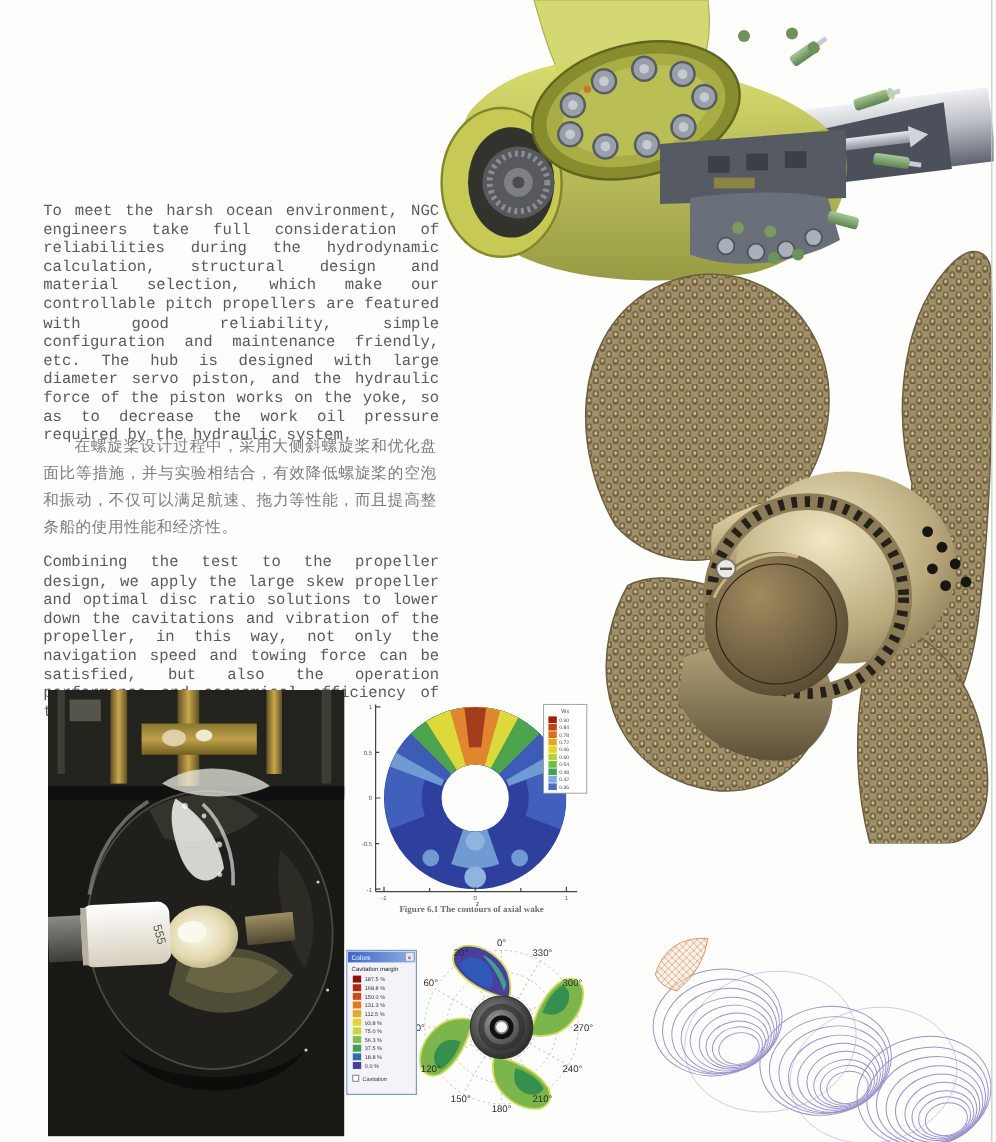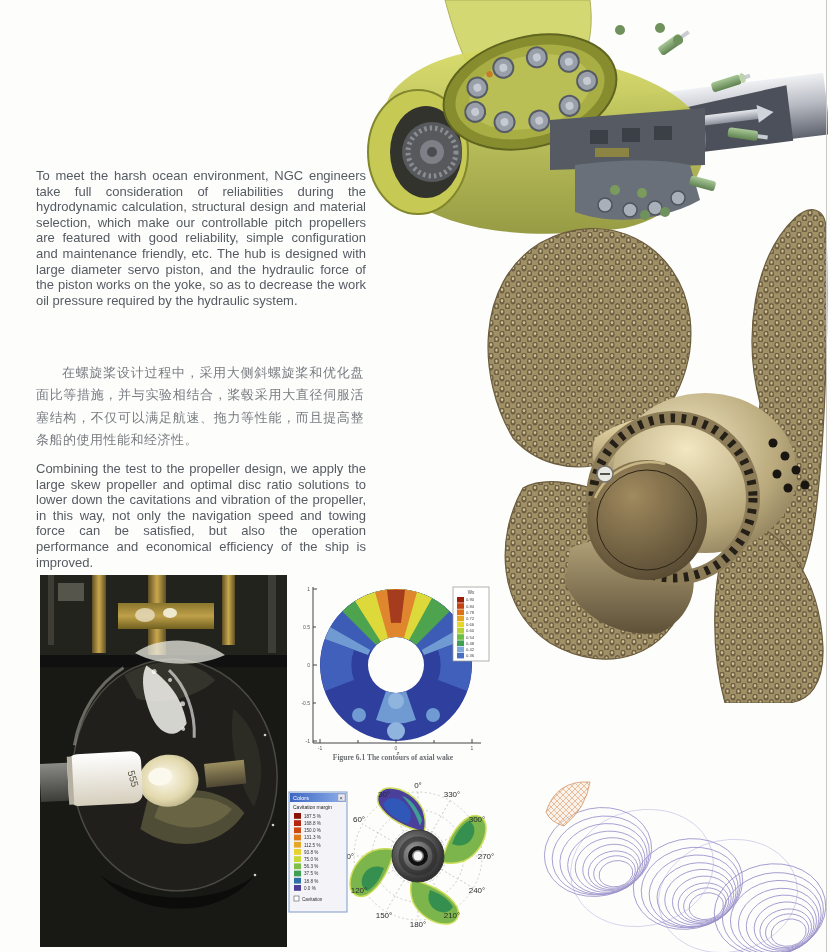--- a/index.html
+++ b/index.html
@@ -1,34 +1,34 @@
 <!DOCTYPE html>
 <html><head>
 <meta charset="utf-8">
 <style>
   html,body{margin:0;padding:0;background:#ffffff;}
   #page{position:relative;width:830px;height:952px;background:#fdfdfc;overflow:hidden;
         font-family:"Liberation Sans","DejaVu Sans",sans-serif;}
   .cn{position:absolute;color:#797c80;font-size:13px;line-height:22.4px;text-align:justify;
       text-indent:2em;font-family:"DejaVu Sans",sans-serif;letter-spacing:.5px;}
   .en{position:absolute;color:#565b62;font-size:13px;line-height:15.6px;text-align:justify;
-      font-family:Liberation Sans, sans-serif;}
+      font-family:Liberation Mono, monospace;}
   .caption{position:absolute;color:#6a6d70;font-size:7.5px;text-align:center;
       font-family:"Liberation Serif","DejaVu Serif",serif;font-weight:bold;}
   .edge{position:absolute;background:#c9c9c5;}
   svg{position:absolute;overflow:hidden;}
   svg text{font-family:"Liberation Sans","DejaVu Sans",sans-serif;}
 </style>
 </head>
 <body>
 
 <div id="page">
 
   <div class="en" style="left:36px;top:168px;width:330px;">To meet the harsh ocean environment, NGC engineers take full consideration of reliabilities during the hydrodynamic calculation, structural design and material selection, which make our controllable pitch propellers are featured with good reliability, simple configuration and maintenance friendly, etc. The hub is designed with large diameter servo piston, and the hydraulic force of the piston works on the yoke, so as to decrease the work oil pressure required by the hydraulic system.</div>
-  <div class="cn" style="left:36px;top:362px;width:328px;">在螺旋桨设计过程中，采用大侧斜螺旋桨和优化盘面比等措施，并与实验相结合，桨毂采用大直径伺服活塞结构，不仅可以满足航速、拖力等性能，而且提高整条船的使用性能和经济性。</div>
+  <div class="cn" style="left:36px;top:362px;width:328px;">在螺旋桨设计过程中，采用大侧斜螺旋桨和优化盘面比等措施，并与实验相结合，有效降低螺旋桨的空泡和振动，不仅可以满足航速、拖力等性能，而且提高整条船的使用性能和经济性。</div>
   <div class="en" style="left:36px;top:461px;width:330px;">Combining the test to the propeller design, we apply the large skew propeller and optimal disc ratio solutions to lower down the cavitations and vibration of the propeller, in this way, not only the navigation speed and towing force can be satisfied, but also the operation performance and economical efficiency of the ship is improved.</div>
 
   <svg style="left:360px;top:0;width:468px;height:238px" viewBox="0 0 468 238">
     <defs>
       <linearGradient id="shaftG" x1="0" y1="0" x2="0" y2="1">
         <stop offset="0" stop-color="#f0f1f4"></stop>
           <stop offset=".45" stop-color="#b9bcc4"></stop>
           <stop offset="1" stop-color="#5f636e"></stop>
       </linearGradient>
       <linearGradient id="rodG" x1="0" y1="0" x2="0" y2="1">

